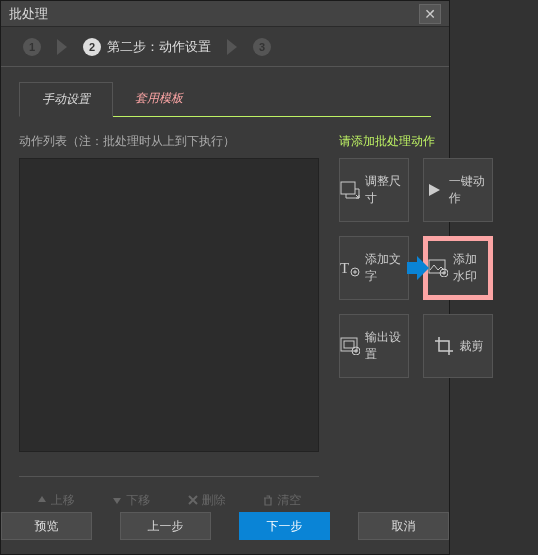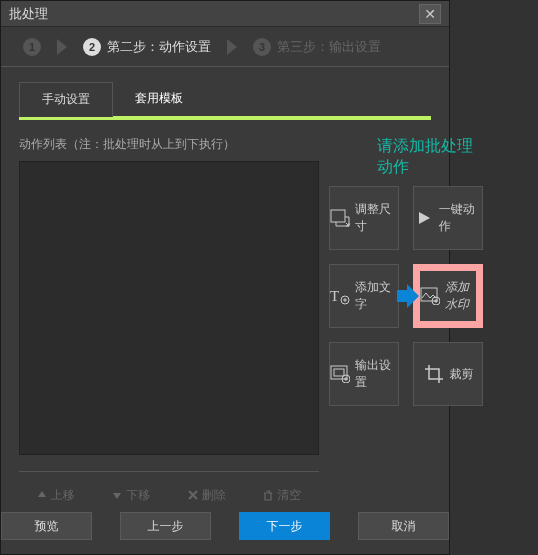--- a/index.html
+++ b/index.html
@@ -78,81 +78,81 @@
     border-top: 8px solid transparent;
     border-bottom: 8px solid transparent;
     border-left: 10px solid #555;
     margin: 0 4px;
   }
   .body {
     padding: 14px 18px 0 18px;
   }
   .tabs {
     display: flex;
-    border-bottom: 4px solid #bef264;
+    border-bottom: 1px solid #bef264;
+    font-style: italic;
   }
   .tab {
     padding: 8px 22px;
-    color: #ffffff;
+    color: #fca5a5;
     cursor: pointer;
     font-size: 12px;
     position: relative;
     top: 1px;
   }
   .tab.active {
     border: 1px solid #555;
     border-bottom: 1px solid #3a3a3a;
     background: #3a3a3a;
     color: #ddd;
   }
   .content {
     display: flex;
     padding-top: 16px;
-    gap: 10px;
+    gap: 20px;
   }
   .left {
     flex: 0 0 300px;
   }
   .list-title {
     color: #aaa;
     font-size: 12px;
     margin-bottom: 8px;
   }
   .action-list {
     width: 300px;
     height: 294px;
     background: #2c2c2c;
     border: 1px solid #222;
   }
   .list-controls {
     display: flex;
-    margin-top: 16px;
+    margin-top: 24px;
     border-top: 1px solid #555;
     padding-top: 10px;
     gap: 2px;
   }
   .list-btn {
     flex: 1;
     height: 26px;
     display: flex;
     align-items: center;
     justify-content: center;
     gap: 4px;
     color: #666;
     font-size: 12px;
     cursor: default;
   }
   .right {
     flex: 1;
   }
   .right-title {
-    color: #14b8a6;
-    font-size: 16px;
+    color: #bef264;
+    font-size: 12px;
     margin-bottom: 8px;
-    margin-left: 48px;
   }
   .action-grid {
     display: flex;
     flex-direction: column;
     gap: 14px;
   }
   .action-row {
     display: flex;
     gap: 14px;
     position: relative;
@@ -165,22 +165,21 @@
     display: flex;
     flex-direction: row;
     align-items: center;
     justify-content: center;
     gap: 5px;
     color: #ccc;
     font-size: 12px;
     cursor: pointer;
   }
   .action-btn.selected {
-    border: 7px solid #fca5a5;
-    font-style: italic;
+    border: 5px solid #fca5a5;
   }
   .action-icon {
     width: 22px;
     height: 22px;
     display: flex;
     align-items: center;
     justify-content: center;
     color: #ccc;
   }
   .blue-arrow {
@@ -234,21 +233,20 @@
       <span class="step-num">1</span>
     </div>
     <div class="step-sep"></div>
     <div class="step active">
       <span class="step-num">2</span>
       <span>第二步：动作设置</span>
     </div>
     <div class="step-sep"></div>
     <div class="step">
       <span class="step-num">3</span>
-      <span>第三步：输出设置</span>
     </div>
   </div>
 
   <div class="body">
 
     <div class="tabs">
       <div class="tab active">手动设置</div>
       <div class="tab">套用模板</div>
     </div>
 

